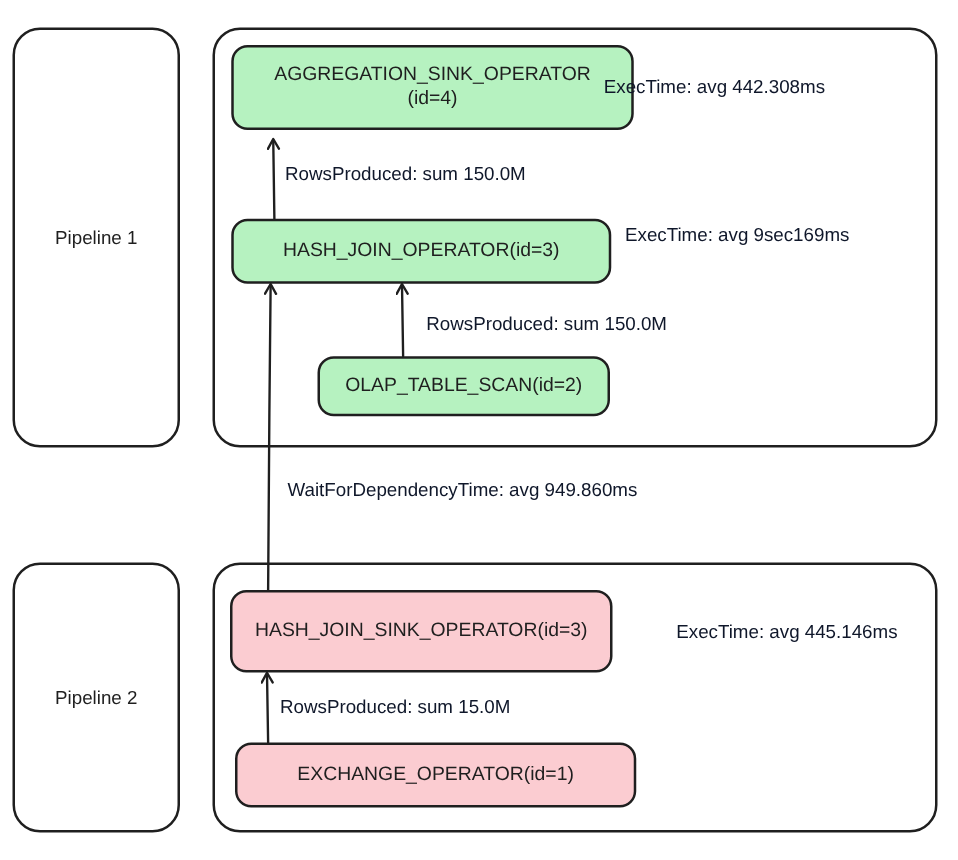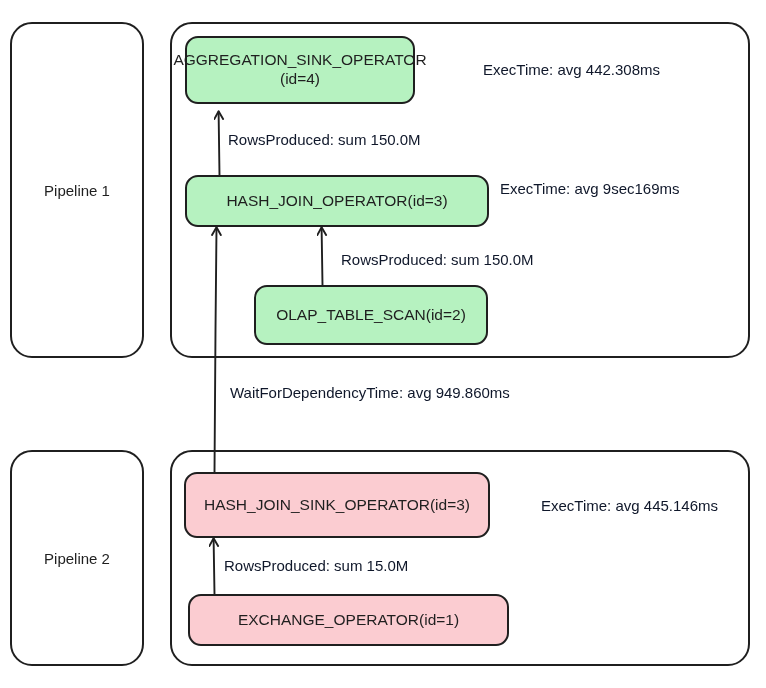--- a/index.html
+++ b/index.html
@@ -86,30 +86,30 @@
 
     <path d="M219.5,175 L218.6,112" fill="none" stroke="#1f1f1f" stroke-width="1.9" stroke-linecap="round" marker-end="url(#arrowhead)"></path>
 
     <path d="M322.5,285 L321.6,228" fill="none" stroke="#1f1f1f" stroke-width="1.9" stroke-linecap="round" marker-end="url(#arrowhead)"></path>
 
     <path d="M214.5,472 L215.5,330 L216.5,228" fill="none" stroke="#1f1f1f" stroke-width="1.9" stroke-linecap="round" marker-end="url(#arrowhead)"></path>
 
     <path d="M214.5,594 L213.6,539" fill="none" stroke="#1f1f1f" stroke-width="1.9" stroke-linecap="round" marker-end="url(#arrowhead)"></path>
   </svg>
 
-  <div class="node green" style="left:185px; top:36px; width:230px; height:68px; flex-direction:column;">
+  <div class="node green" style="left:185px; top:36px; width:322px; height:68px; flex-direction:column;">
     <span>AGGREGATION_SINK_OPERATOR</span>
     <span>(id=4)</span>
   </div>
 
   <div class="node green" style="left:185px; top:175px; width:304px; height:52px;">
     <span>HASH_JOIN_OPERATOR(id=3)</span>
   </div>
 
-  <div class="node green" style="left:254px; top:285px; width:234px; height:60px;">
+  <div class="node green" style="left:254px; top:285px; width:234px; height:48px;">
     <span>OLAP_TABLE_SCAN(id=2)</span>
   </div>
 
   <div class="node pink" style="left:184px; top:472px; width:306px; height:66px;">
     <span>HASH_JOIN_SINK_OPERATOR(id=3)</span>
   </div>
 
   <div class="node pink" style="left:188px; top:594px; width:321px; height:52px;">
     <span>EXCHANGE_OPERATOR(id=1)</span>
   </div>

